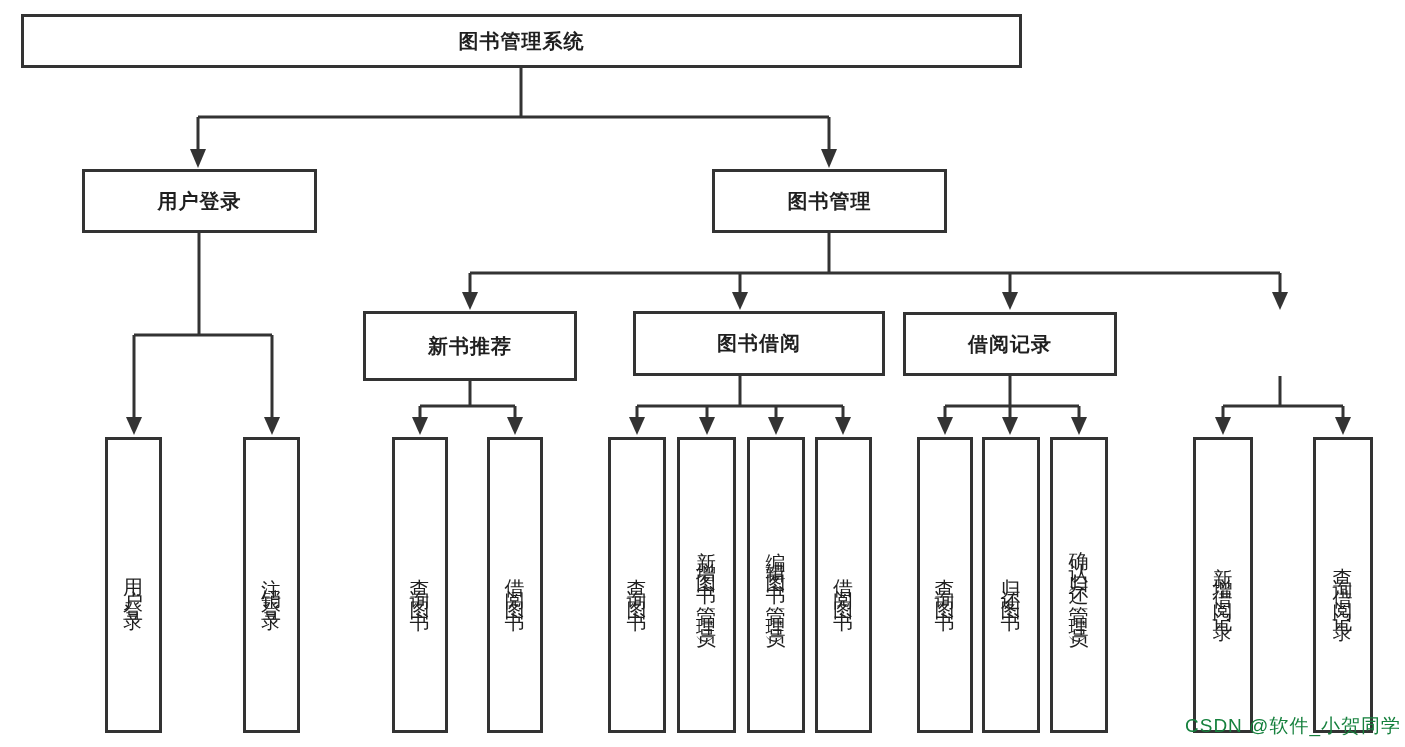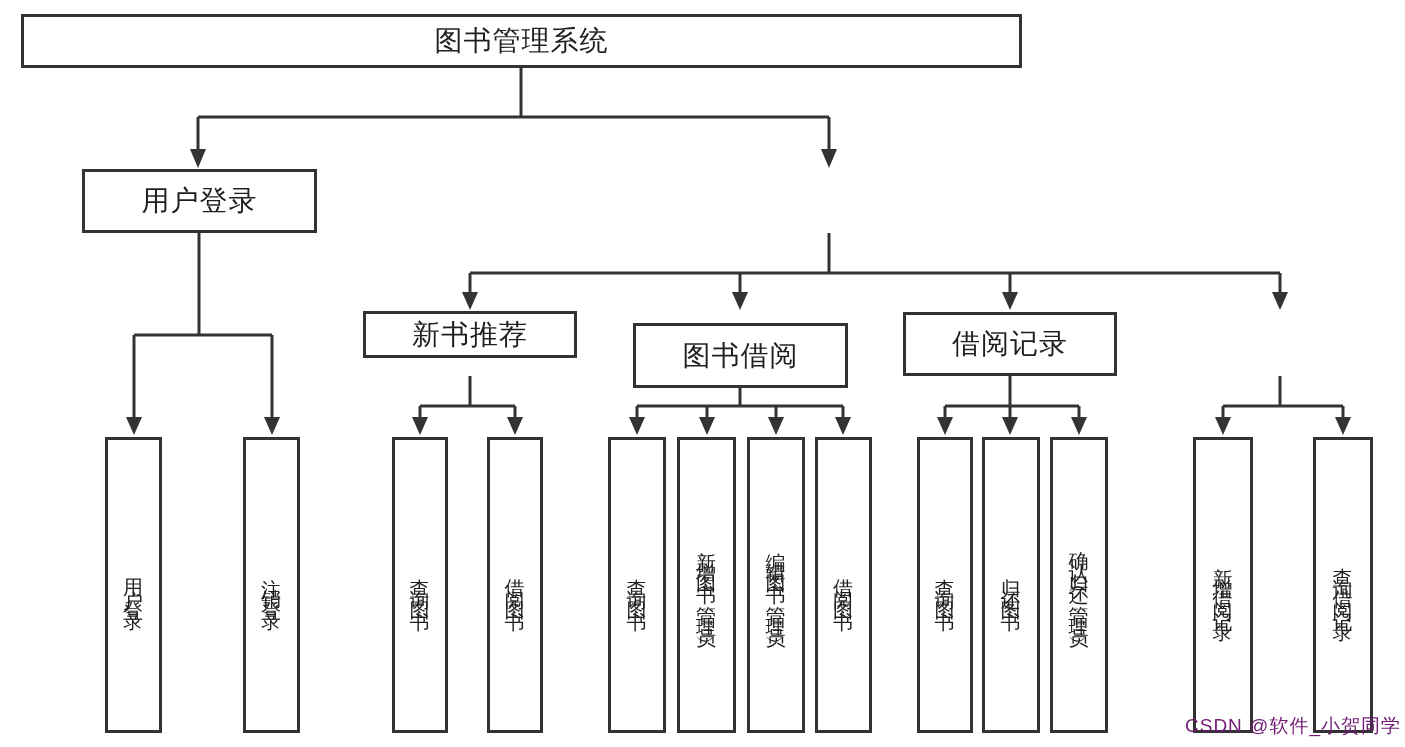--- a/index.html
+++ b/index.html
@@ -16,36 +16,37 @@
     position:absolute;
     box-sizing:border-box;
     background:#ffffff;
     border:3px solid #333333;
     display:flex;
     align-items:center;
     justify-content:center;
     color:#1f1f1f;
   }
   .head{
-    font-size:28px;
+    font-size:20px;
     letter-spacing:1px;
     white-space:nowrap;
+    font-weight:bold;
   }
   .leaf{
     writing-mode:vertical-rl;
     text-orientation:mixed;
     font-size:20px;
     letter-spacing:11px;
     line-height:1;
   }
   .watermark{
     position:absolute;
     left:1185px;top:713px;
     font-size:19px;
-    color:#701a75;
+    color:#15803d;
     letter-spacing:1px;
     white-space:nowrap;
   }
 </style>
 </head>
 <body>
 
 <div class="stage">
 
   <svg class="wires" viewBox="0 0 1405 747" xmlns="http://www.w3.org/2000/svg">
@@ -113,23 +114,24 @@
       <polygon points="1002,417 1018,417 1010,435"></polygon>
       <polygon points="1071,417 1087,417 1079,435"></polygon>
       <polygon points="1215,417 1231,417 1223,435"></polygon>
       <polygon points="1335,417 1351,417 1343,435"></polygon>
     </g>
   </svg>
 
   <div class="box head" style="left:21px;top:14px;width:1001px;height:54px">图书管理系统</div>
 
   <div class="box head" style="left:82px;top:169px;width:235px;height:64px">用户登录</div>
+  <div class="box head" style="left:712px;top:169px;width:235px;height:64px">图书管理</div>
 
-  <div class="box head" style="left:363px;top:311px;width:214px;height:47px">新书推荐</div>
-  <div class="box head" style="left:633px;top:323px;width:215px;height:65px">图书借阅</div>
+  <div class="box head" style="left:363px;top:311px;width:214px;height:70px">新书推荐</div>
+  <div class="box head" style="left:633px;top:311px;width:252px;height:65px">图书借阅</div>
   <div class="box head" style="left:903px;top:312px;width:214px;height:64px">借阅记录</div>
 
   <div class="box leaf" style="left:105px;top:437px;width:57px;height:296px">用户登录</div>
   <div class="box leaf" style="left:243px;top:437px;width:57px;height:296px">注销登录</div>
 
   <div class="box leaf" style="left:392px;top:437px;width:56px;height:296px">查询图书</div>
   <div class="box leaf" style="left:487px;top:437px;width:56px;height:296px">借阅图书</div>
 
   <div class="box leaf" style="left:608px;top:437px;width:58px;height:296px">查询图书</div>
   <div class="box leaf" style="left:677px;top:437px;width:59px;height:296px">新增图书（管理员）</div>

